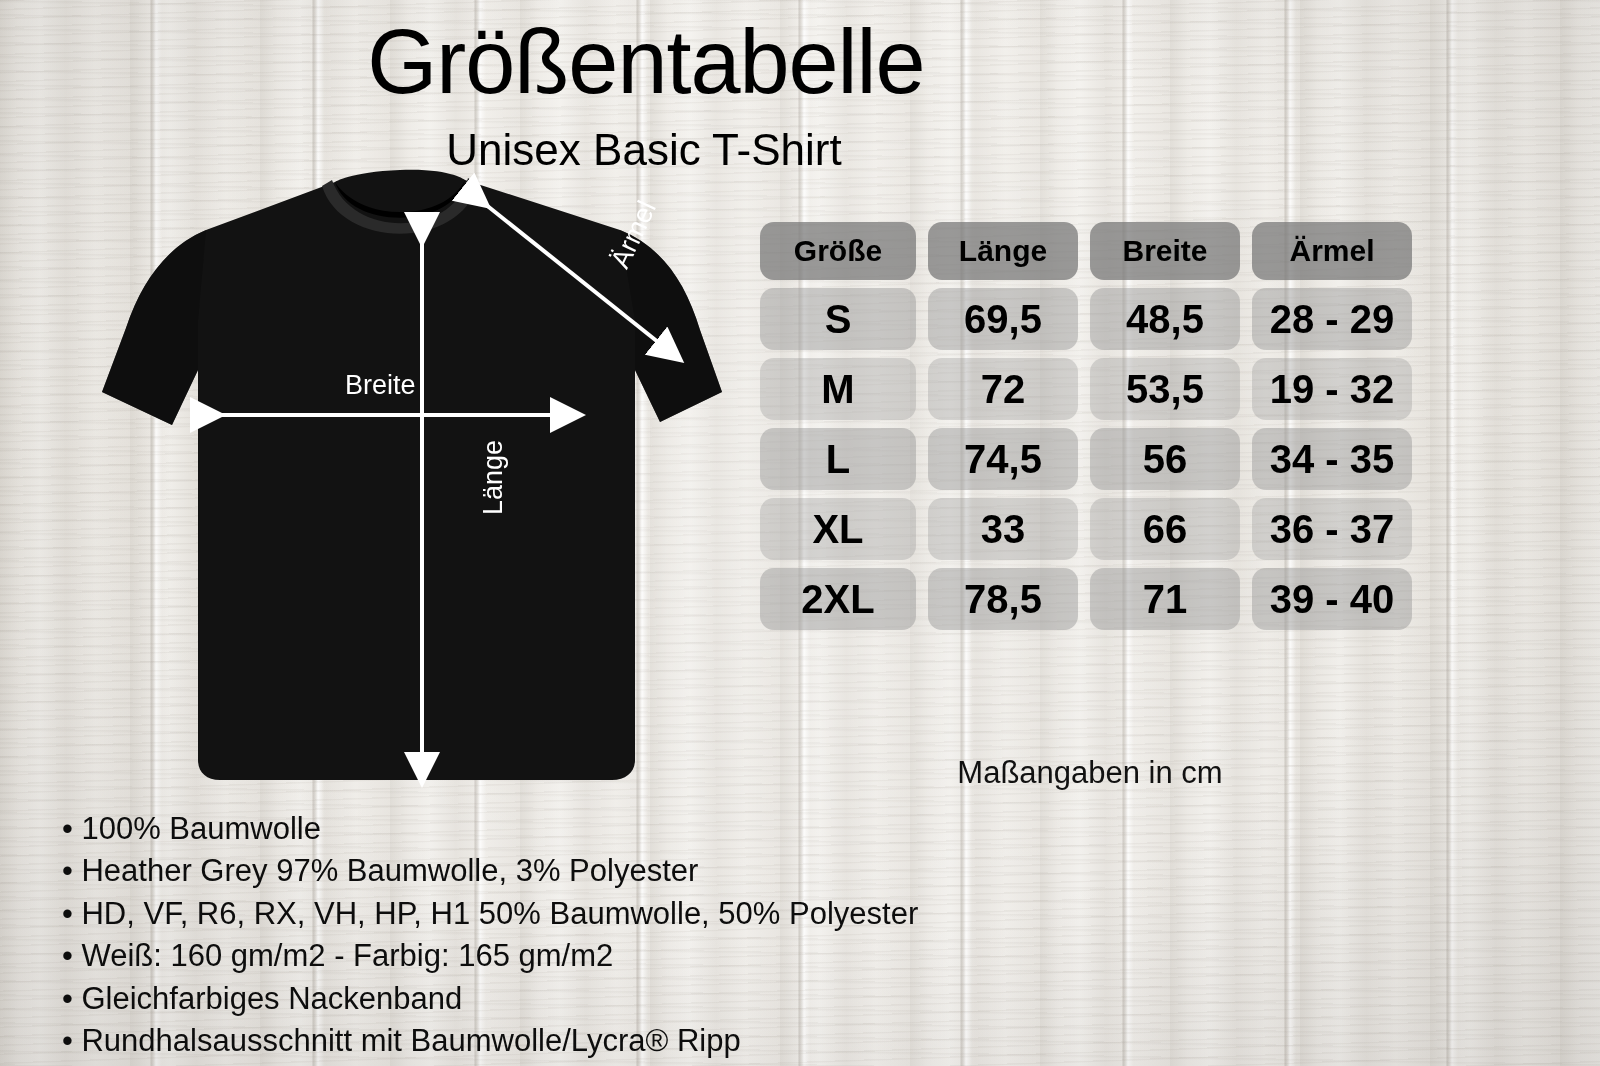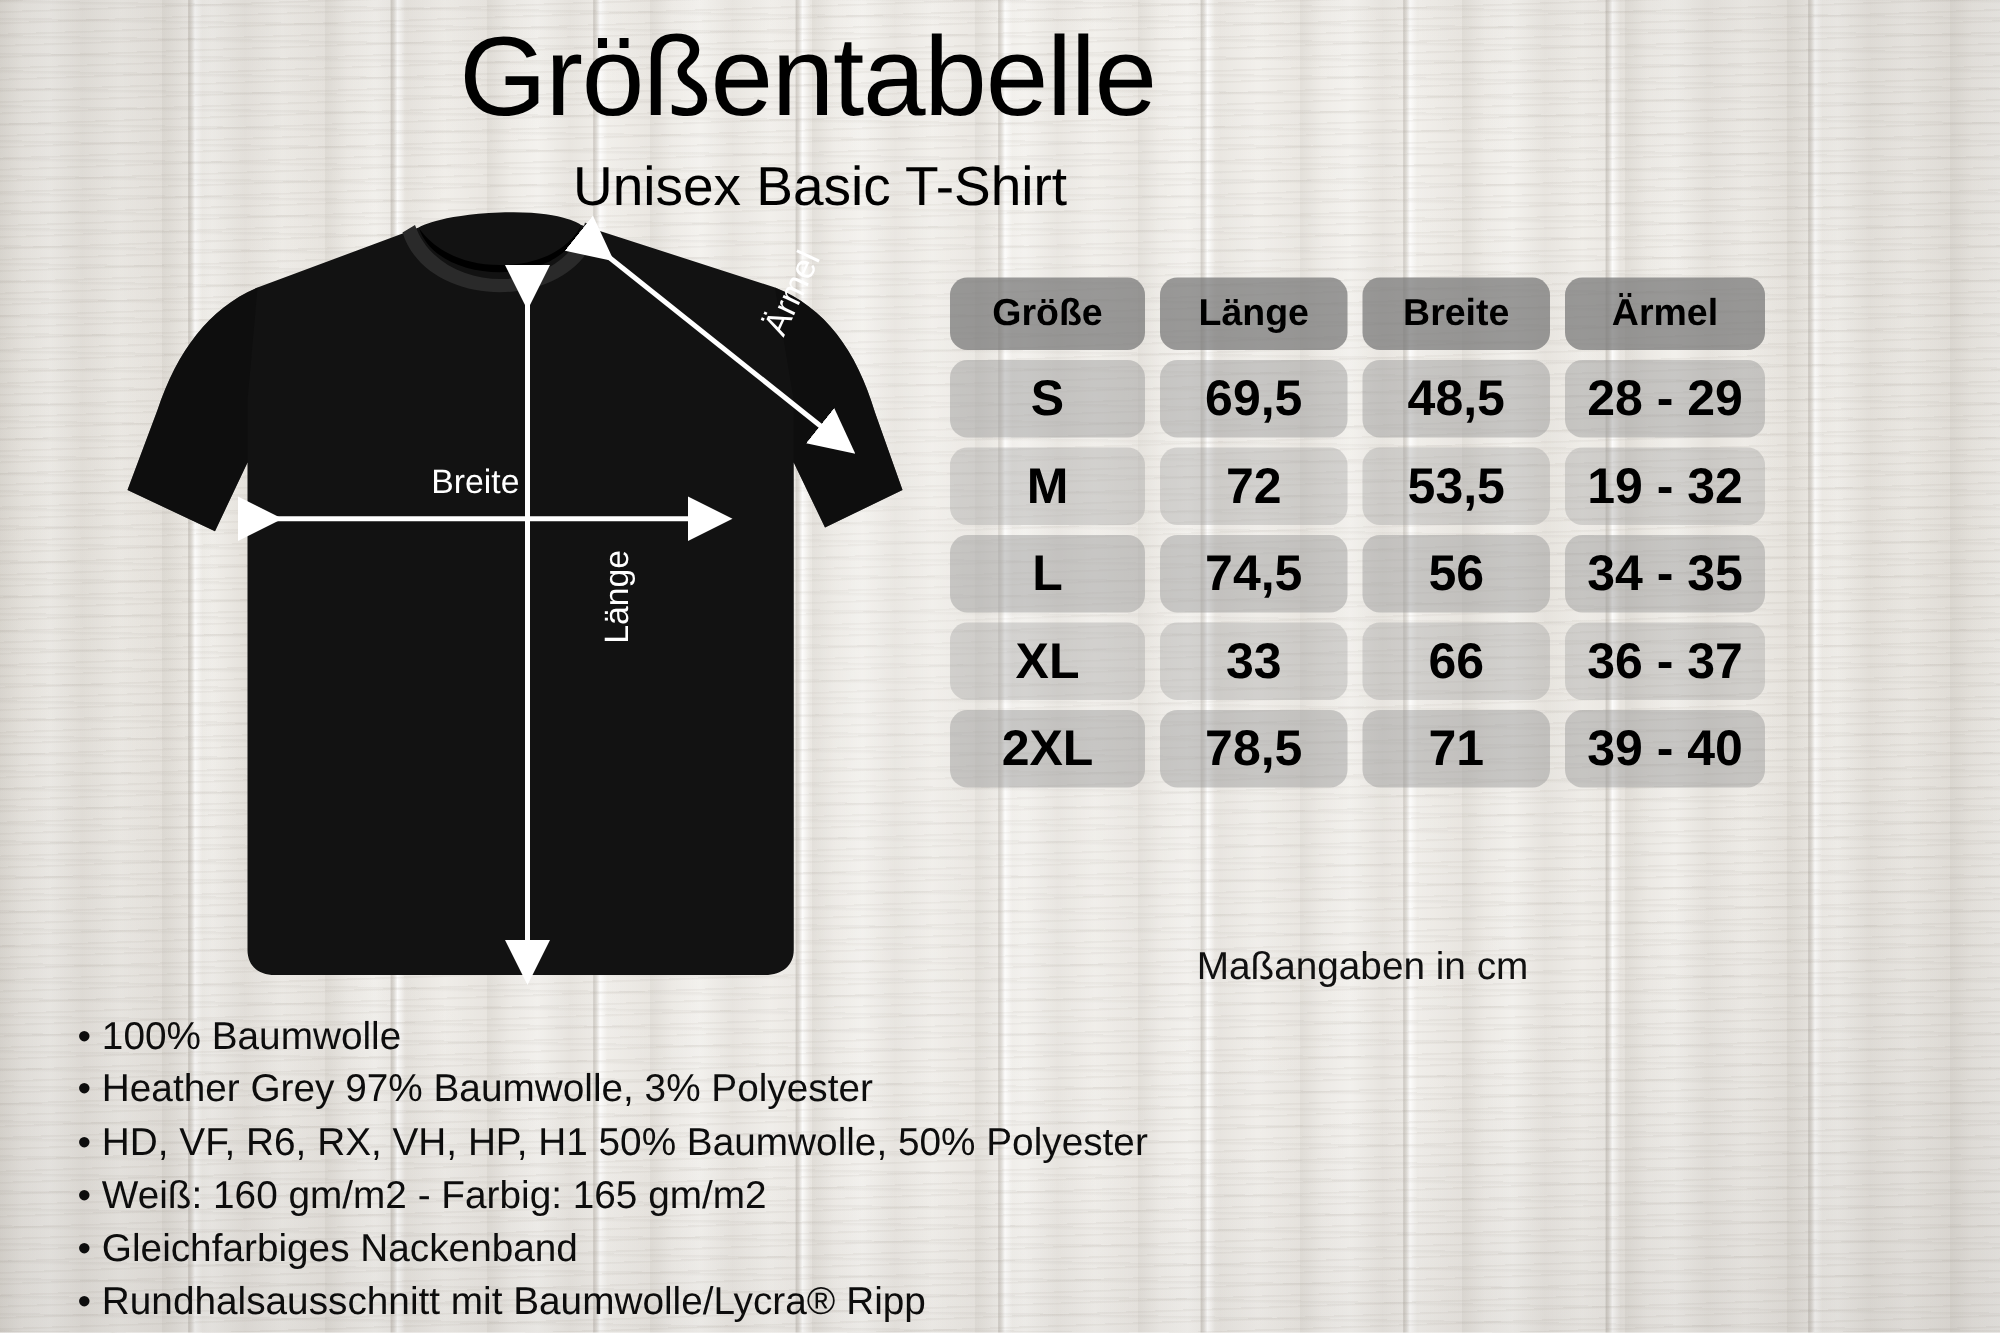--- a/index.html
+++ b/index.html
@@ -83,21 +83,21 @@
     text-align: center;
     font-size: 90px;
     line-height: 1.2;
     color: #000;
     font-weight: 400;
     letter-spacing: -1px;
   }
   .subtitle {
     position: absolute;
     top: 125px;
-    left: 16px;
+    left: 4px;
     width: 1280px;
     text-align: center;
     font-size: 44px;
     color: #000;
     font-weight: 400;
   }
 
   
   .shirt-wrap {
     position: absolute;

